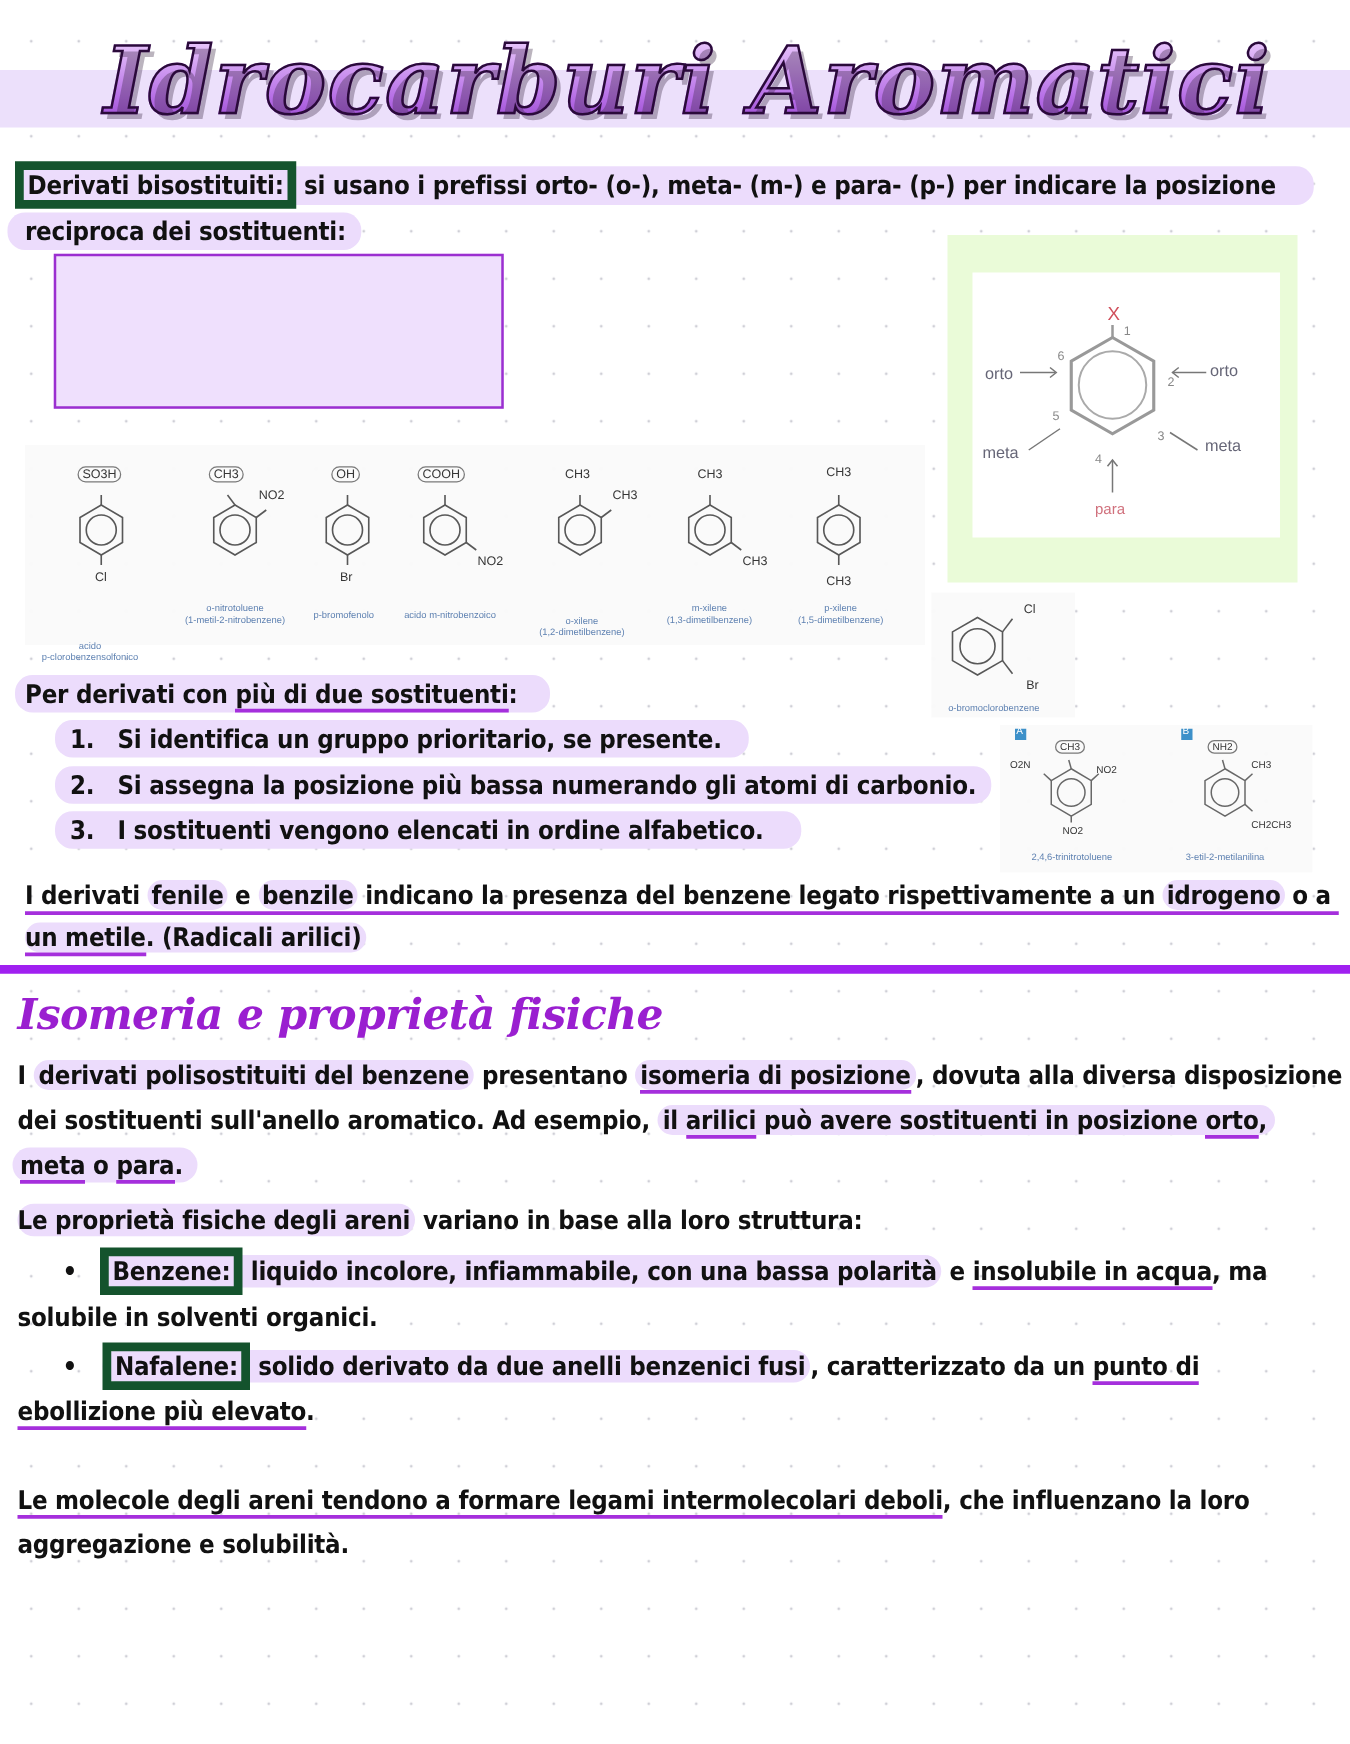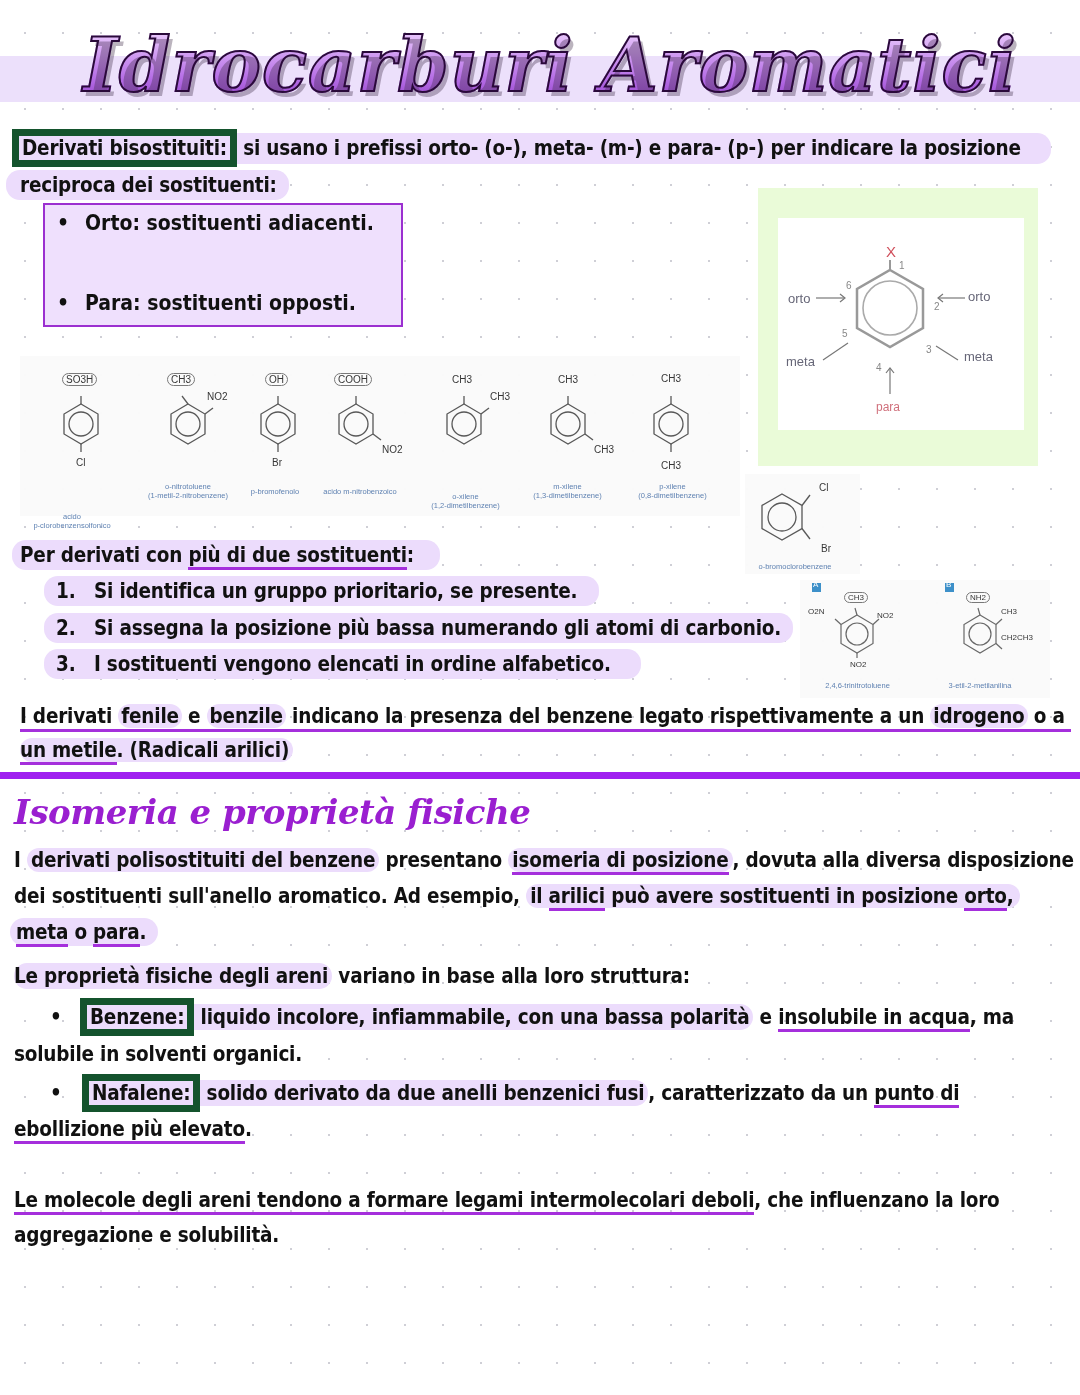--- a/index.html
+++ b/index.html
@@ -49,22 +49,20 @@
 <div class="abs title">Idrocarburi Aromatici</div>
 
 <div class="abs txt" style="left:12px;top:133px;">
   <span class="hl" style="padding:2px 30px 3px 0;display:inline-block;">
     <span class="boxed">Derivati bisostituiti:</span><span> si usano i prefissi orto- (o-), meta- (m-) e para- (p-) per indicare la posizione</span>
   </span>
 </div>
 <div class="abs txt hl" style="left:6px;top:170px;padding:2px 12px 2px 14px;">reciproca dei sostituenti:</div>
 
 <div class="abs bullet-box">
-  <div class="bullet-row" style="top:6px;"><span class="dot">•</span><span>Orto: sostituenti adiacenti.</span></div>
-  <div class="bullet-row" style="top:86px;"><span class="dot">•</span><span>Para: sostituenti opposti.</span></div>
 </div>
 
 <div class="abs" style="left:758px;top:188px;width:280px;height:278px;background:#eafbd8;">
   <div class="abs" style="left:20px;top:30px;width:246px;height:212px;background:#fff;"></div>
   <svg class="abs" style="left:0;top:0;" width="280" height="278">
     <polygon points="132,82 165,101 165,140 132,159 99,140 99,101" fill="none" stroke="#999" stroke-width="2.5"></polygon>
     <circle cx="132" cy="120" r="27" fill="none" stroke="#aaa" stroke-width="1.6"></circle>
     <line x1="132" y1="82" x2="132" y2="72" stroke="#999" stroke-width="2"></line>
     <line x1="58" y1="110" x2="86" y2="110" stroke="#777" stroke-width="1.2"></line>
     <polyline points="82,106 87,110 82,114" fill="none" stroke="#777" stroke-width="1.2"></polyline>
@@ -168,21 +166,21 @@
   <div class="chem-cap" style="left:398px;top:136px;width:95px;">
       <div>o-xilene</div>
       <div>(1,2-dimetilbenzene)</div>
     </div>
   <div class="chem-cap" style="left:500px;top:126px;width:95px;">
       <div>m-xilene</div>
       <div>(1,3-dimetilbenzene)</div>
     </div>
   <div class="chem-cap" style="left:605px;top:126px;width:95px;">
       <div>p-xilene</div>
-      <div>(0,8-dimetilbenzene)</div>
+      <div>(1,5-dimetilbenzene)</div>
     </div>
 </div>
 
 <div class="abs img-panel" style="left:745px;top:474px;width:115px;height:100px;">
   <svg class="abs" width="115" height="100">
     <g transform="translate(37,43)" fill="none" stroke="#555" stroke-width="1.3">
       <polygon points="0,-23 20,-11.5 20,11.5 0,23 -20,11.5 -20,-11.5"></polygon>
         <circle r="14"></circle>
       <line x1="20" y1="-11.5" x2="28" y2="-22"></line>
         <line x1="20" y1="11.5" x2="28" y2="22"></line>
@@ -223,21 +221,21 @@
     </g>
   </svg>
   <span class="chem-lbl" style="left:13px;top:0;color:#fff;font-size:8px;">A</span>
   <span class="chem-lbl" style="left:146px;top:0;color:#fff;font-size:8px;">B</span>
   <span class="chem-lbl pill" style="left:44px;top:12px;font-size:8px;">CH3</span>
   <span class="chem-lbl" style="left:8px;top:27px;font-size:8px;">O2N</span>
   <span class="chem-lbl" style="left:77px;top:31px;font-size:8px;">NO2</span>
   <span class="chem-lbl" style="left:50px;top:80px;font-size:8px;">NO2</span>
   <span class="chem-lbl pill" style="left:166px;top:12px;font-size:8px;">NH2</span>
   <span class="chem-lbl" style="left:201px;top:27px;font-size:8px;">CH3</span>
-  <span class="chem-lbl" style="left:201px;top:53px;font-size:8px;">CH2CH3</span>
+  <span class="chem-lbl" style="left:201px;top:75px;font-size:8px;">CH2CH3</span>
   <div class="chem-cap" style="left:10px;top:101px;width:95px;">2,4,6-trinitrotoluene</div>
   <div class="chem-cap" style="left:130px;top:101px;width:100px;">3-etil-2-metilanilina</div>
 </div>
 
 <div class="abs txt" style="left:20px;top:703px;border-bottom:3px solid #a52fdc;padding-right:6px;">
   <span>I derivati </span><span class="hl" style="padding:0 3px;">fenile</span><span> e </span><span class="hl" style="padding:0 3px;">benzile</span><span> indicano la presenza del benzene legato rispettivamente a un </span><span class="hl" style="padding:0 3px;">idrogeno</span><span> o a</span>
 </div>
 <div class="abs txt" style="left:20px;top:737px;">
   <span class="hl" style="padding:0 4px 0 0;"><span class="ul">un metile</span><span>. (Radicali arilici)</span></span>
 </div>

